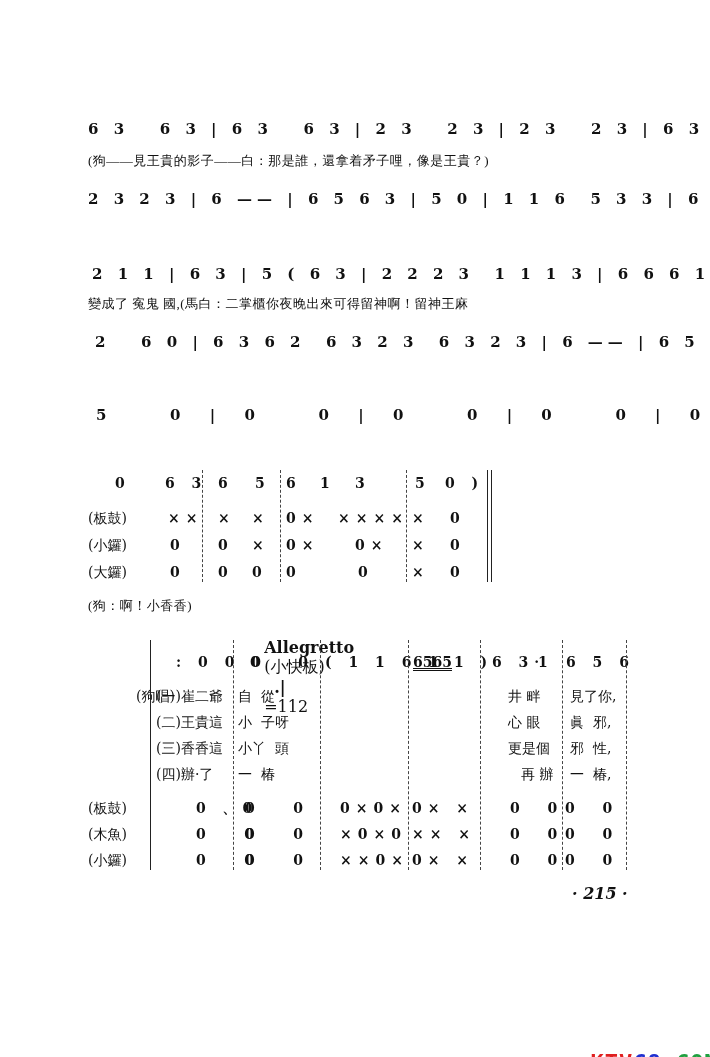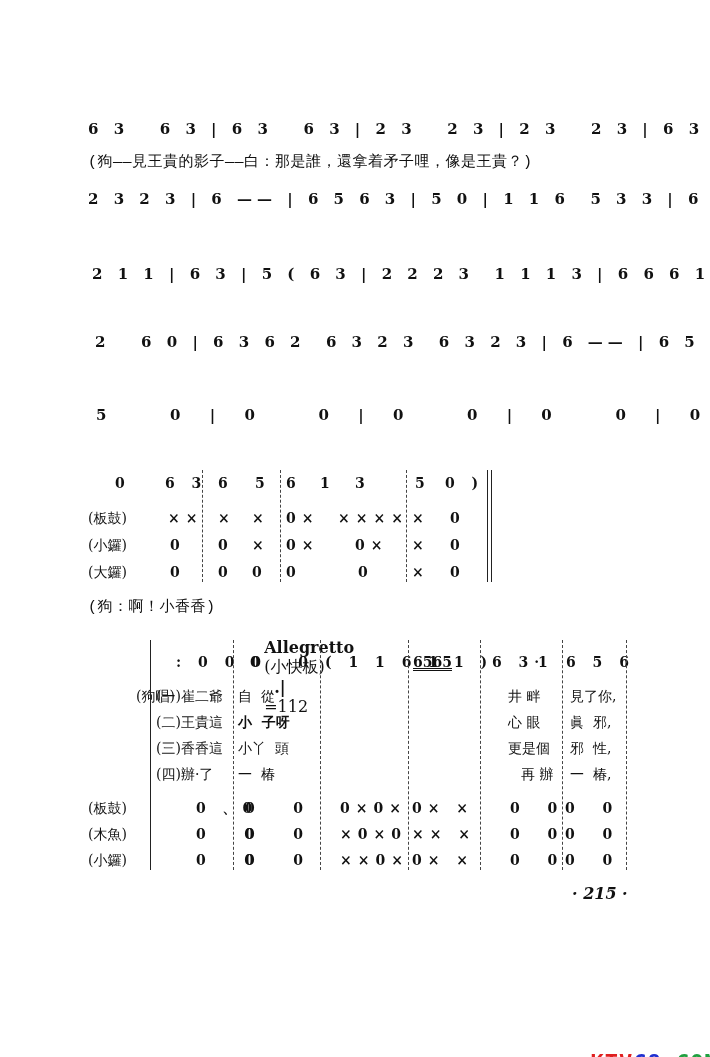--- a/index.html
+++ b/index.html
@@ -1,19 +1,19 @@
 <!DOCTYPE html>
 <html><head>
 <meta charset="utf-8">
 <style>
   html,body{margin:0;padding:0;background:#fff;}
   body{width:710px;height:1057px;position:relative;overflow:hidden;font-family:"DejaVu Serif",serif;color:#111;}
   .row{position:absolute;left:0;width:710px;}
   .n{position:absolute;font-family:"DejaVu Serif",serif;font-weight:bold;font-size:15px;white-space:pre;letter-spacing:5px;}
-  .lyric{position:absolute;font-family:Liberation Mono, monospace;font-size:15px;white-space:pre;letter-spacing:0.5px;}
+  .lyric{position:absolute;font-family:Liberation Serif, serif;font-size:13px;white-space:pre;letter-spacing:0.5px;}
   .bar{position:absolute;width:1px;background:#222;}
   .bar.dash{background:none;border-left:1px dashed #444;}
   .lbl{position:absolute;font-size:14px;white-space:pre;font-family:"DejaVu Serif",serif;}
   .cell{position:absolute;font-size:14px;font-weight:bold;white-space:pre;letter-spacing:6px;}
   .tempo{position:absolute;font-size:16px;font-weight:bold;white-space:pre;}
   .pageno{position:absolute;font-style:italic;font-weight:bold;font-size:16px;white-space:pre;}
   .wm{position:absolute;font-family:"DejaVu Sans Mono",monospace;font-size:22px;font-weight:bold;letter-spacing:1px;white-space:pre;}
 </style>
 </head>
 <body>
@@ -22,20 +22,21 @@
   <span class="n" style="left:88px;top:10px;">6 3   6 3 | 6 3   6 3 | 2 3   2 3 | 2 3   2 3 | 6 3   6 3 |</span>
   <span class="lyric" style="left:88px;top:42px;">(狗——見王貴的影子——白：那是誰，還拿着矛子哩，像是王貴？)</span>
 </div>
 
 <div class="row" style="top:180px;height:70px;">
   <span class="n" style="left:88px;top:10px;">2 3 2 3 | 6 —— | 6 5 6 3 | 5 0 | 1 1 6  5 3 3 | 6 6 6 0 6 3 3 |</span>
 </div>
 
 <div class="row" style="top:255px;height:70px;">
   <span class="n" style="left:92px;top:10px;">2 1 1 | 6 3 | 5 ( 6 3 | 2 2 2 3  1 1 1 3 | 6 6 6 1 | 5 5 5 3 |</span>
+  <span class="lyric" style="left:88px;top:40px;">變成了 寃鬼 國,(馬白：二掌櫃你夜晚出來可得留神啊！留神王麻</span>
 </div>
 
 <div class="row" style="top:325px;height:70px;">
   <span class="n" style="left:95px;top:8px;">2   6 0 | 6 3 6 2  6 3 2 3  6 3 2 3 | 6 —— | 6 5 6 3 |</span>
 </div>
 
 <div class="row" style="top:400px;height:60px;">
   <span class="n" style="left:96px;top:6px;letter-spacing:12px;">5   0 | 0   0 | 0   0 | 0   0 | 0   0 |</span>
 </div>
 
@@ -104,21 +105,21 @@
   <span class="cell" style="left:566px;top:14px;">6 5 6</span>
 
   <span class="lbl" style="left:88px;top:48px;margin-left:48px;">(狗唱)</span>
 
   <span class="lbl" style="left:156px;top:48px;">(一)崔二爺</span>
   <span class="lbl" style="left:238px;top:48px;">自  從</span>
   <span class="lbl" style="left:508px;top:48px;">井 畔</span>
   <span class="lbl" style="left:570px;top:48px;">見了你,</span>
 
   <span class="lbl" style="left:156px;top:74px;">(二)王貴這</span>
-  <span class="lbl" style="left:238px;top:74px;font-weight:bold;">小  子呀</span>
+  <span class="lbl" style="left:238px;top:74px;">小  子呀</span>
   <span class="lbl" style="left:508px;top:74px;">心 眼</span>
   <span class="lbl" style="left:570px;top:74px;">眞  邪,</span>
 
   <span class="lbl" style="left:156px;top:100px;">(三)香香這</span>
   <span class="lbl" style="left:238px;top:100px;">小丫  頭</span>
   <span class="lbl" style="left:508px;top:100px;">更是個</span>
   <span class="lbl" style="left:570px;top:100px;">邪  性,</span>
 
   <span class="lbl" style="left:156px;top:126px;">(四)辦·了</span>
   <span class="lbl" style="left:238px;top:126px;">一  椿</span>

